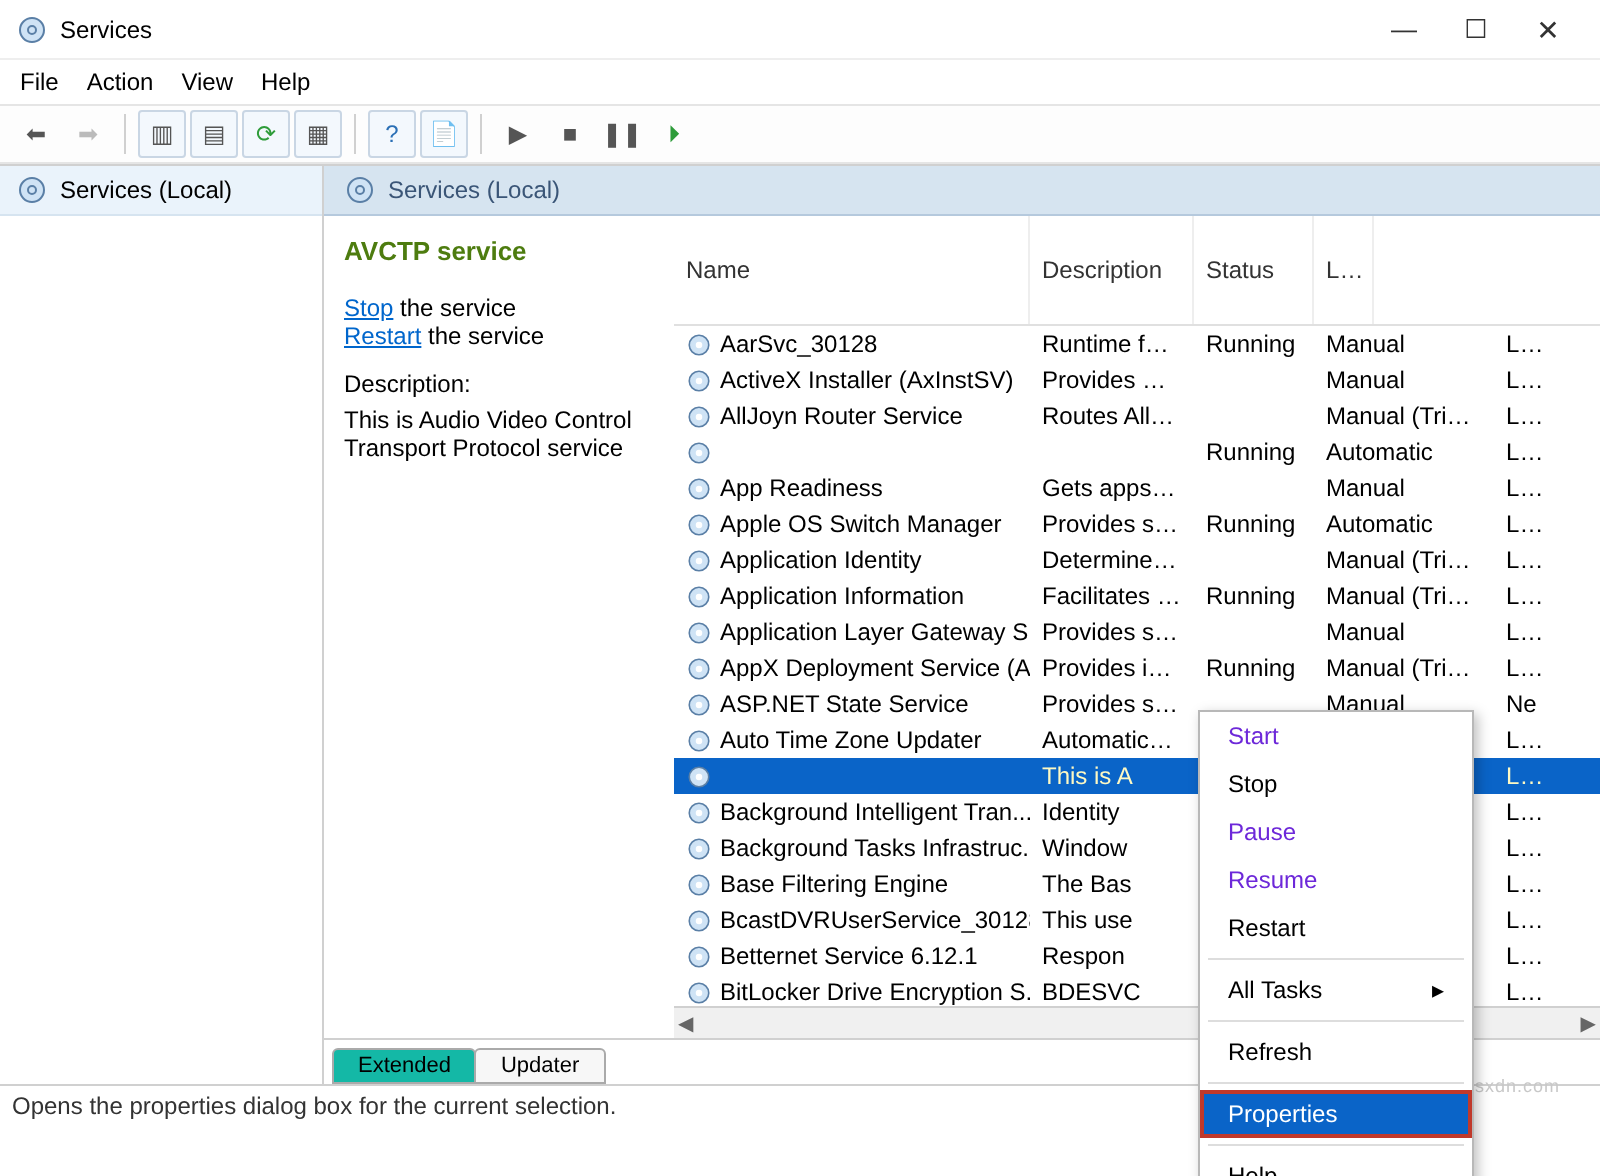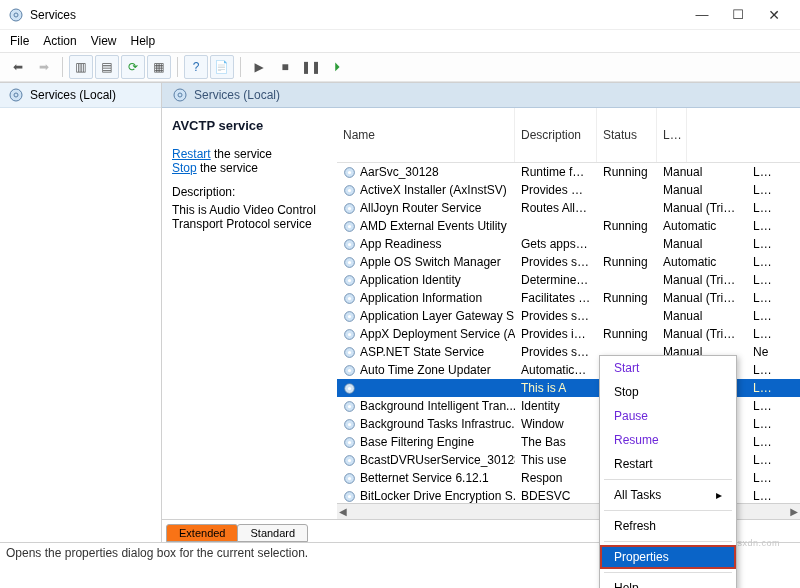--- a/index.html
+++ b/index.html
@@ -88,21 +88,21 @@
     flex: 1;
     display: flex;
     border-bottom: 1px solid #d0d0d0;
     min-height: 0;
   }
   .detailcol {
     width: 175px;
     padding: 10px 6px 10px 10px;
     font-size: 12px;
   }
-  .detailcol h3 { margin: 0 0 14px 0; font-size: 13px; font-weight: bold; color: #0f172a; }
+  .detailcol h3 { margin: 0 0 14px 0; font-size: 13px; font-weight: bold; color: #4d7c0f; }
   .link { color: #0066cc; text-decoration: underline; cursor: pointer; }
   .detailcol p { margin: 10px 0 4px 0; }
   .listcol {
     flex: 1;
     display: flex;
     flex-direction: column;
     min-width: 0;
     position: relative;
   }
   .colhdr {
@@ -153,21 +153,21 @@
   }
   .tab {
     border: 1px solid #aaa;
     border-top-left-radius: 3px;
     border-top-right-radius: 3px;
     padding: 2px 12px;
     margin-right: -1px;
     background: #f7f7f7;
     font-size: 11px;
   }
-  .tab.active { background: #f97316; font-weight: normal; }
+  .tab.active { background: #14b8a6; font-weight: normal; }
   .statusbar {
     height: 22px;
     border-top: 1px solid #d0d0d0;
     padding: 3px 6px;
     font-size: 12px;
     color: #333;
   }
   
   .ctxmenu {
     position: absolute;
@@ -255,24 +255,24 @@
           <circle cx="8" cy="8" r="6"></circle>
           <circle cx="8" cy="8" r="2" fill="#fff" stroke="none"></circle>
         </svg>
       <span>Services (Local)</span>
     </div>
 
     <div class="rp-content">
       <div class="detailcol">
         <h3>AVCTP service</h3>
         <div>
-          <span class="link">Restart</span><span> the service</span>
+          <span class="link">Stop</span><span> the service</span>
         </div>
         <div>
-          <span class="link">Stop</span><span> the service</span>
+          <span class="link">Restart</span><span> the service</span>
         </div>
         <p>Description:</p>
         <div>This is Audio Video Control Transport Protocol service</div>
       </div>
 
       <div class="listcol">
         <div class="colhdr">
           <div class="c-name">Name</div>
           <div class="c-desc">Description</div>
           <div class="c-stat">Status</div>
@@ -317,21 +317,20 @@
               <div class="c-stat"></div>
               <div class="c-start">Manual (Trigg...</div>
               <div class="c-log">Loc</div>
             </div>
             <div class="row">
               <div class="c-name">
                 <svg class="gear-ic" viewBox="0 0 16 16">
                   <circle cx="8" cy="8" r="6" fill="#cfe3f5" stroke="#5a7fa6" stroke-width="1"></circle>
                   <circle cx="8" cy="8" r="2" fill="#fff"></circle>
                 </svg>
-                <span>AMD External Events Utility</span>
               </div>
               <div class="c-desc"></div>
               <div class="c-stat">Running</div>
               <div class="c-start">Automatic</div>
               <div class="c-log">Loc</div>
             </div>
             <div class="row">
               <div class="c-name">
                 <svg class="gear-ic" viewBox="0 0 16 16">
                   <circle cx="8" cy="8" r="6" fill="#cfe3f5" stroke="#5a7fa6" stroke-width="1"></circle>
@@ -555,21 +554,21 @@
           </div>
         <div class="hscroll">
           <span>◀</span>
           <span>▶</span>
         </div>
       </div>
     </div>
 
     <div class="tabs">
       <div class="tab active">Extended</div>
-      <div class="tab">Standard</div>
+      <div class="tab">Updater</div>
     </div>
   </div>
 </div>
 
 <div class="statusbar">Opens the properties dialog box for the current selection.</div>
 
 <div class="ctxmenu">
   <div class="ctxitem disabled">Start</div>
   <div class="ctxitem">Stop</div>
   <div class="ctxitem disabled">Pause</div>

